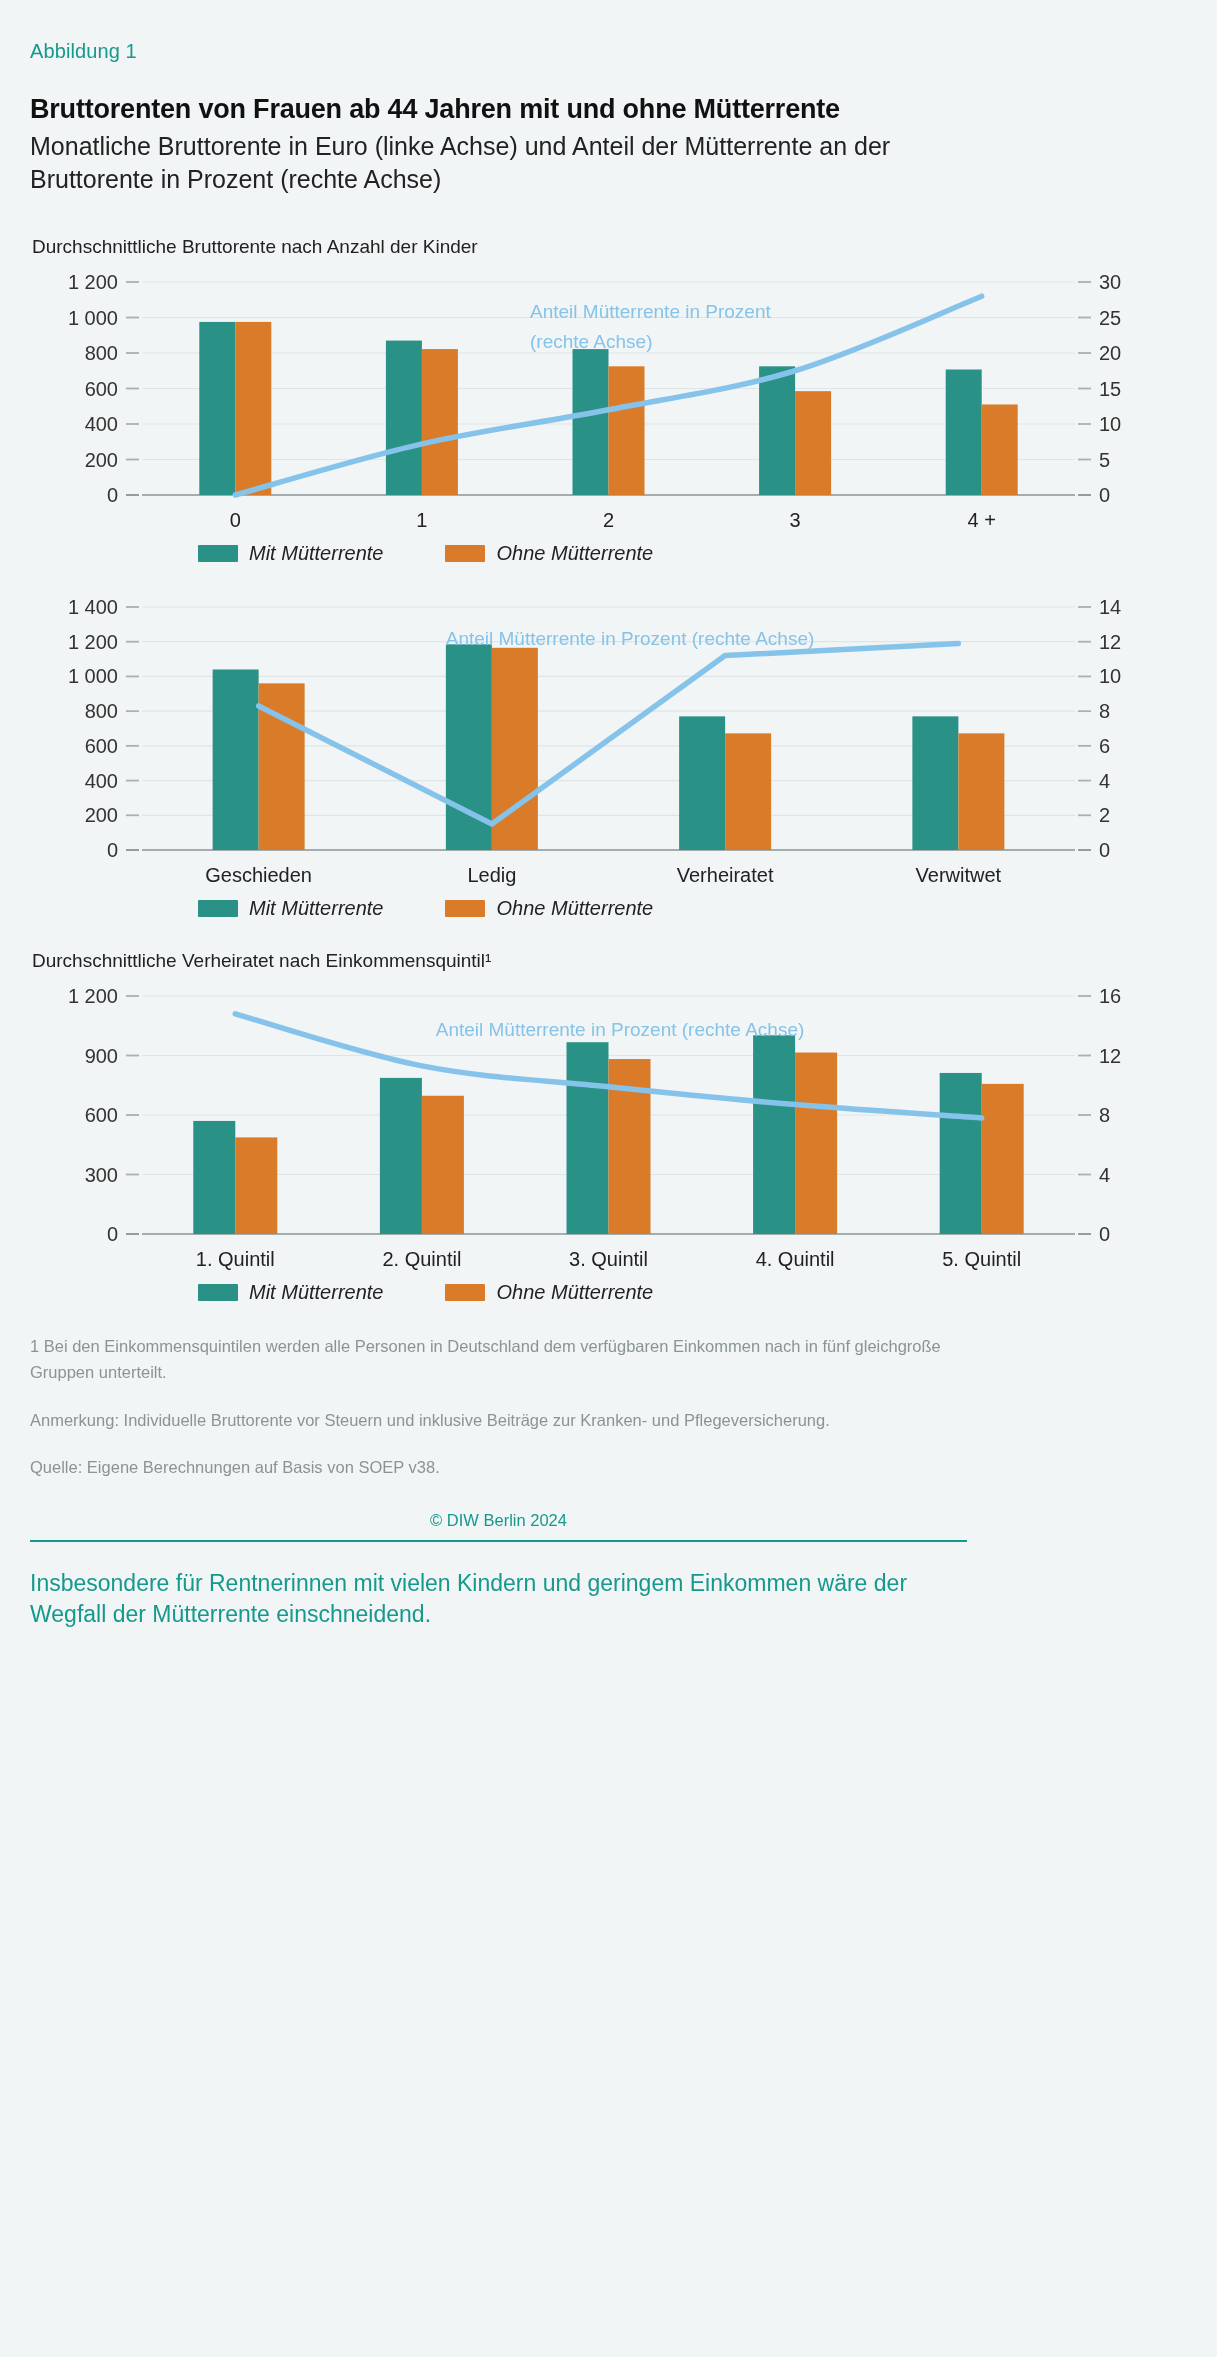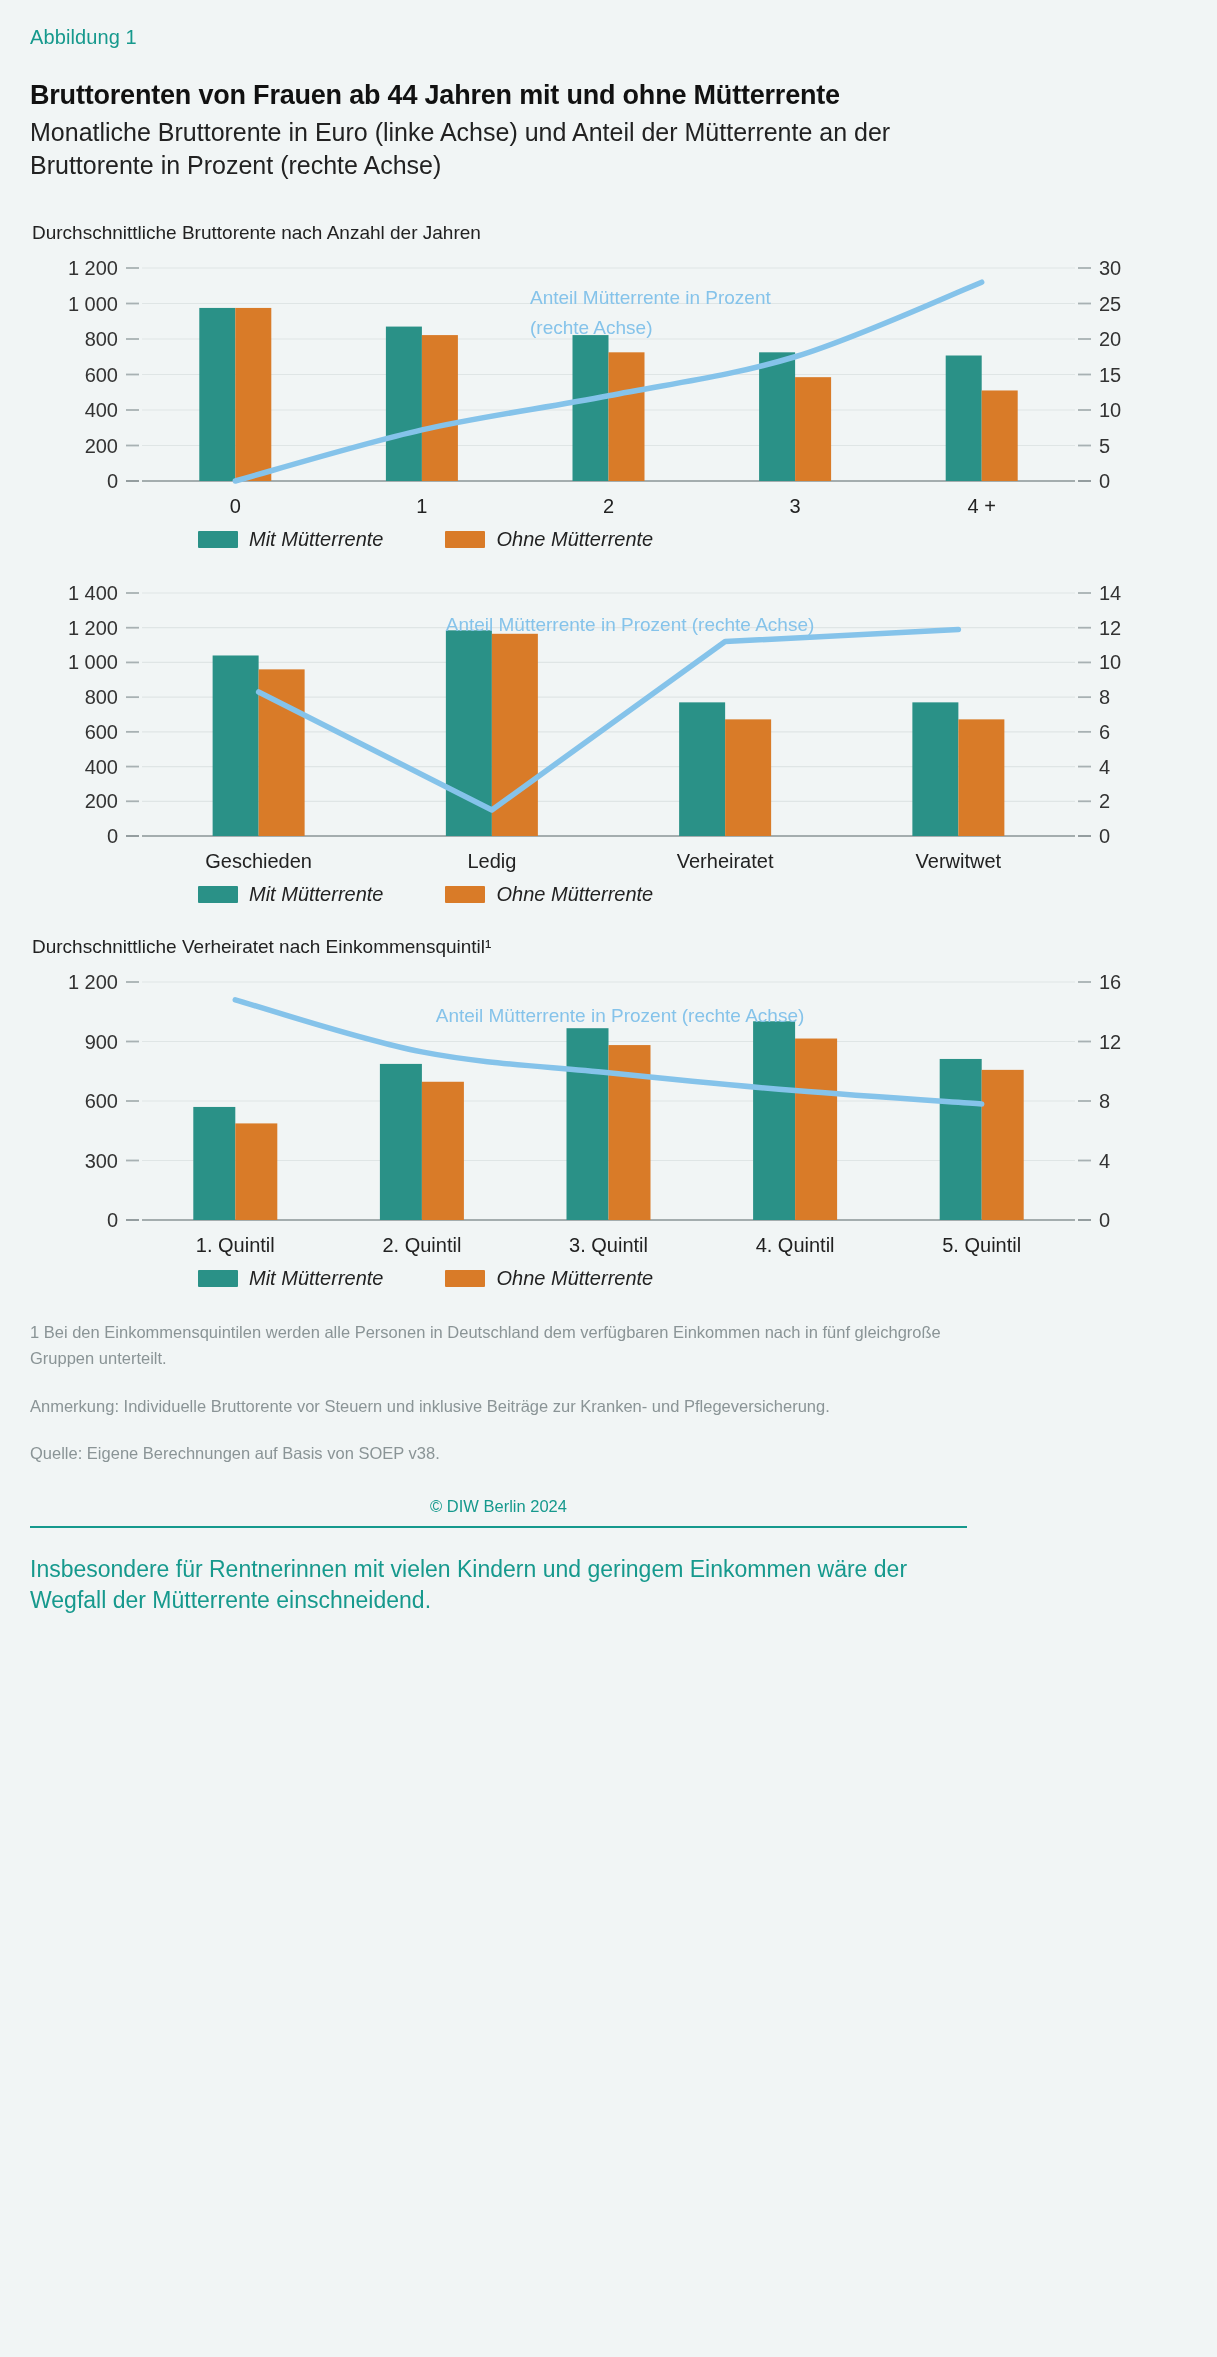--- a/index.html
+++ b/index.html
@@ -7,21 +7,21 @@
   body{
     width:1217px;
     background:#f1f5f5;
     font-family:"Liberation Sans", sans-serif;
     color:#1a1a1a;
     -webkit-font-smoothing:antialiased;
   }
   .page{
     width:997px;
     box-sizing:border-box;
-    padding:26px 30px 0 30px;
+    padding:40px 30px 0 30px;
     background:#f1f5f5;
     position:relative;
   }
   .fig-label{
     color:#16998d;
     font-size:20px;
     letter-spacing:.1px;
     margin:0 0 30px 0;
   }
   .fig-title{
@@ -96,21 +96,21 @@
 <body>
 
 <div class="page">
 
   <div class="fig-label">Abbildung 1</div>
 
   <h1 class="fig-title">Bruttorenten von Frauen ab 44 Jahren mit und ohne Mütterrente</h1>
   <div class="fig-subtitle">Monatliche Bruttorente in Euro (linke Achse) und Anteil der Mütterrente an der Bruttorente in Prozent (rechte Achse)</div>
 
   <div class="panel">
-    <div class="panel-title">Durchschnittliche Bruttorente nach Anzahl der Jahren</div>
+    <div class="panel-title">Durchschnittliche Bruttorente nach Anzahl der Kinder</div>
     <div class="plot-wrap">
       <svg class="plot" id="svg-0" width="1157" height="270" viewBox="0 0 1157 270">
           <line x1="112" x2="1045" y1="225" y2="225" stroke="#8a9496" stroke-width="1.6"></line>
           <line x1="96" x2="109" y1="225" y2="225" stroke="#8a9496" stroke-width="1.8"></line>
           <text x="88" y="232" text-anchor="end" class="tick-text">0</text>
           <line x1="1048" x2="1061" y1="225" y2="225" stroke="#8a9496" stroke-width="1.8"></line>
           <line x1="112" x2="1045" y1="189.5" y2="189.5" stroke="#dfe5e5" stroke-width="1.2"></line>
           <line x1="96" x2="109" y1="189.5" y2="189.5" stroke="#a8b1b3" stroke-width="1.8"></line>
           <text x="88" y="196.5" text-anchor="end" class="tick-text">200</text>
           <line x1="1048" x2="1061" y1="189.5" y2="189.5" stroke="#a8b1b3" stroke-width="1.8"></line>

